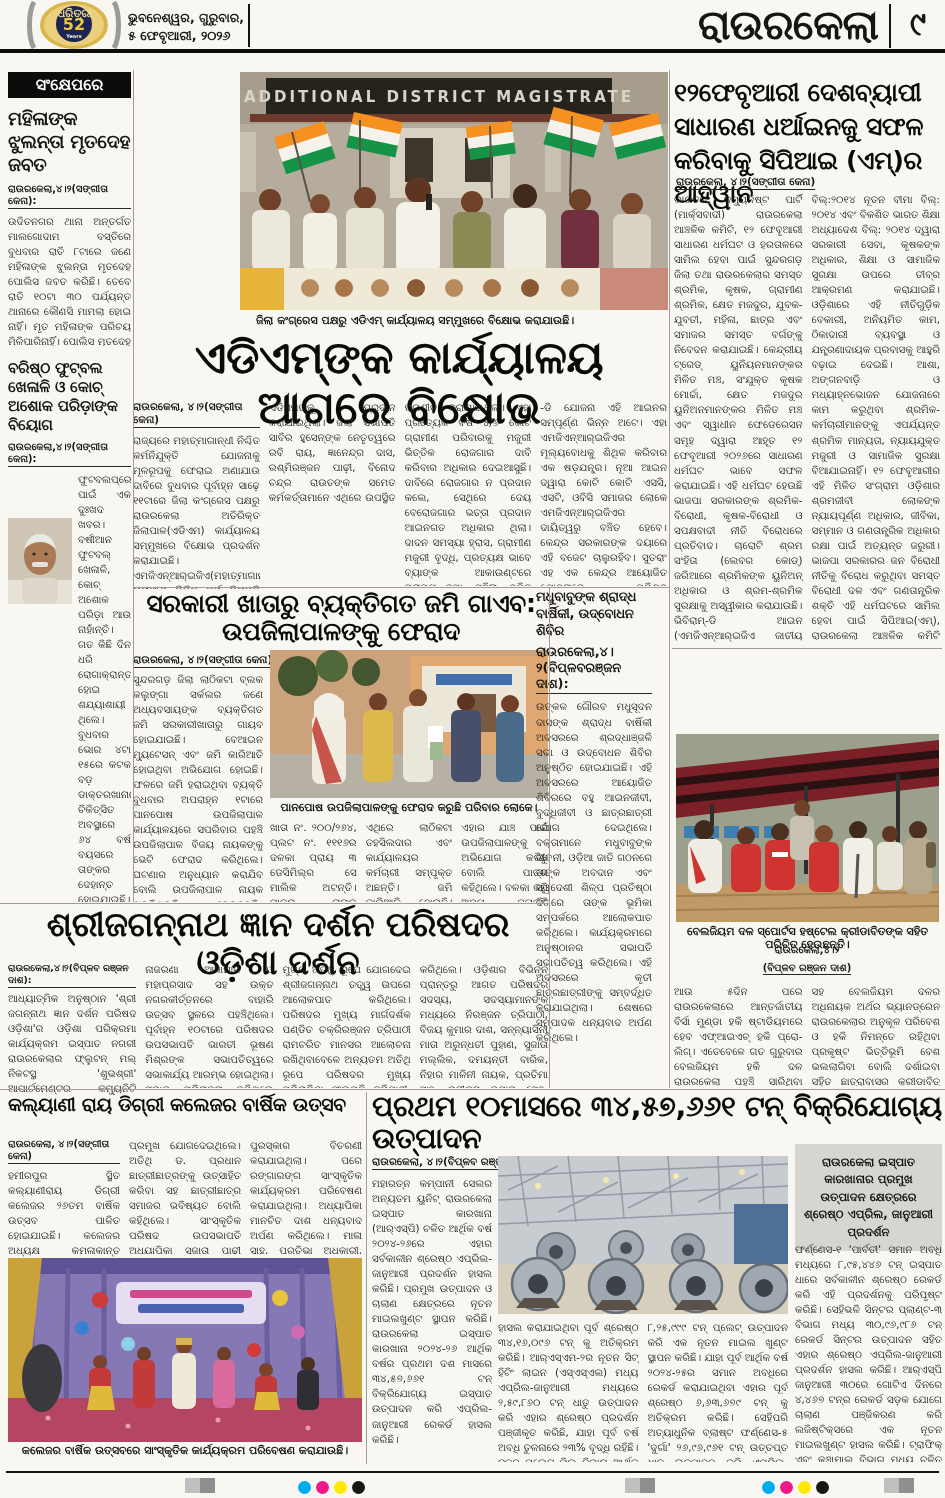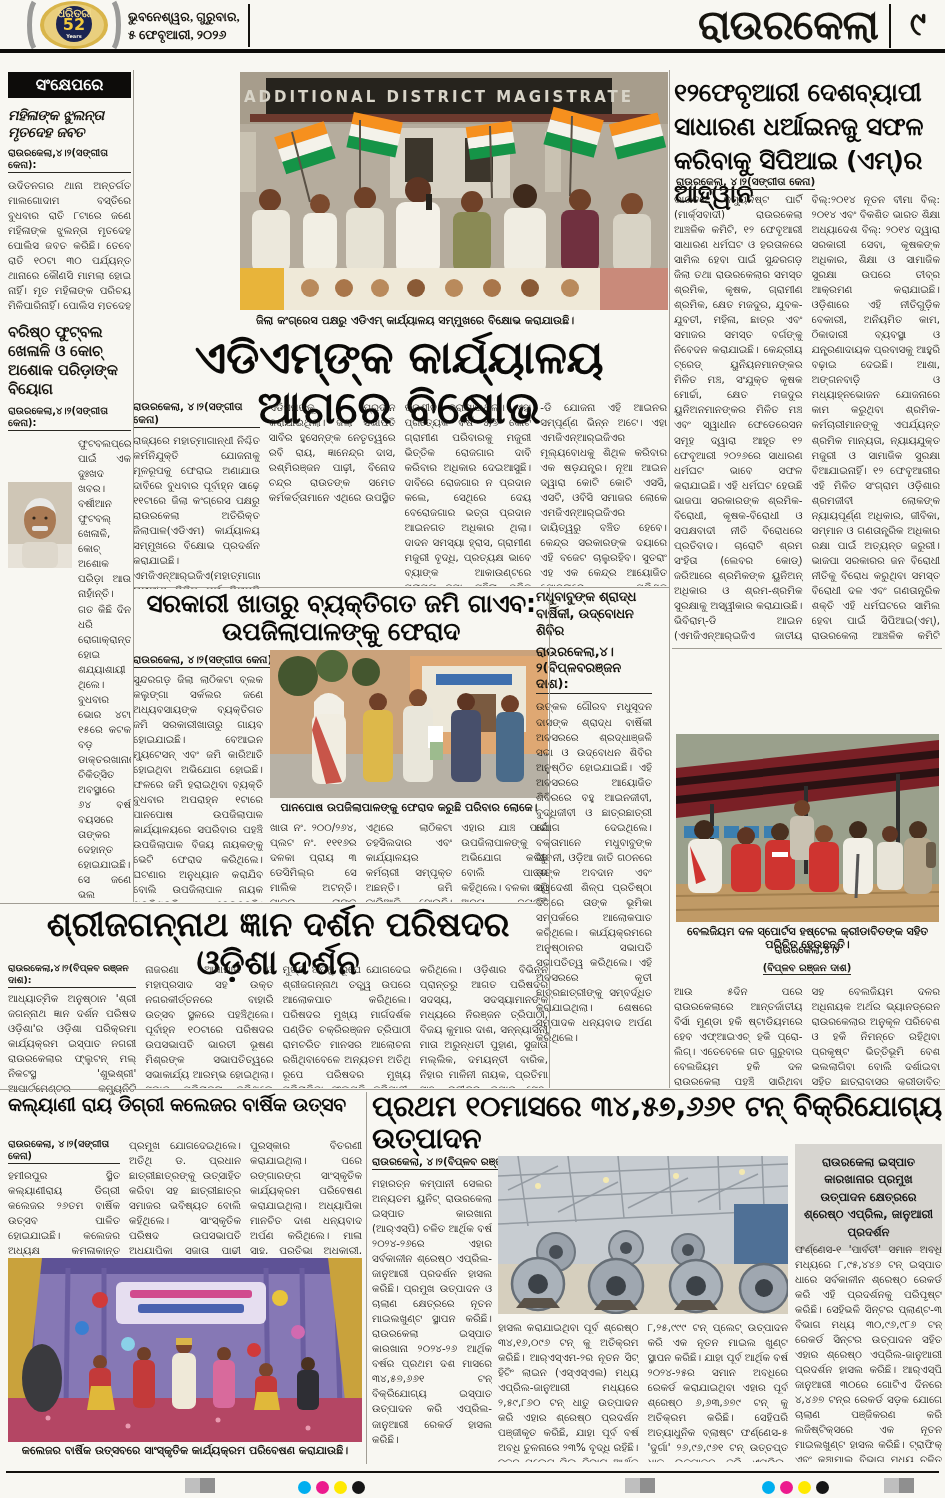--- a/index.html
+++ b/index.html
@@ -15,21 +15,21 @@
   .hr{position:absolute;height:1px;background:#a19d94;}
   .cols{display:flex;gap:9px;}
   .cols>div{flex:1;min-width:0;}
   
   .m-rule{position:absolute;left:0;top:49px;width:945px;height:4px;background:#0d0c0a;}
   .dateline{font-size:12.6px;font-weight:bold;line-height:1.4;}
   .edition{font-size:41px;font-weight:bold;letter-spacing:-1px;}
   .pagenum{font-size:33px;font-weight:bold;}
   
   .brief-head{background:#0d0c0a;color:#fff;text-align:center;font-weight:bold;font-size:16px;padding:3px 0 4px;margin:6px 0 9px;}
-  .brief-h1{font-size:14px;font-weight:bold;line-height:1.22;letter-spacing:-0.4px;font-style:italic;}
+  .brief-h1{font-size:19px;font-weight:bold;line-height:1.22;letter-spacing:-0.4px;}
   .brief-h2{font-size:15.2px;font-weight:bold;line-height:1.25;letter-spacing:-0.3px;margin-top:13px;}
   .black-box{background:#0e0d0b;color:#fbfaf6;font-weight:bold;font-size:12.6px;line-height:1.45;text-align:center;
              padding:9px 5px;margin-bottom:7px;}
   .grey-box{background:#d7d5d0;color:#111;font-weight:bold;font-size:11.6px;line-height:1.5;text-align:center;padding:10px 6px;}
   .subhead{font-size:13.2px;font-weight:bold;line-height:1.3;letter-spacing:-0.3px;}
   .photo{display:block;background:#ccc;}
   .byline-sm{font-size:10px;font-weight:bold;}
   
   .sq{width:15px;height:15px;display:inline-block;}
   .dot{width:13px;height:13px;border-radius:50%;display:inline-block;margin-right:5px;}
@@ -44,21 +44,21 @@
       <path d="M8,2 C2,12 2,38 8,48" stroke="#9a9a98" stroke-width="5" fill="none"></path>
       <path d="M88,2 C94,12 94,38 88,48" stroke="#9a9a98" stroke-width="5" fill="none"></path>
       <ellipse cx="48" cy="25" rx="34" ry="24" fill="#d9b54a"></ellipse>
       <ellipse cx="48" cy="25" rx="30" ry="21" fill="#e9cf7e"></ellipse>
       <circle cx="48" cy="24" r="18" fill="#1b2452"></circle>
     </svg>
     <div class="abs" style="left:30px;top:7px;width:36px;text-align:right;color:#f0d98a;font-size:11px;font-weight:bold;">ଧରିତ୍ରୀ</div>
     <div class="abs" style="left:30px;top:15px;width:36px;text-align:center;color:#f2c93c;font-size:16px;font-weight:bold;">52</div>
     <div class="abs" style="left:30px;top:33px;width:36px;text-align:center;color:#f7f2e2;font-size:5px;font-weight:bold;">Years</div>
   </div>
-  <div class="abs dateline" style="left:128px;top:9px;width:118px;font-family:Liberation Serif, serif;">
+  <div class="abs dateline" style="left:128px;top:9px;width:118px;">
     <div>ଭୁବନେଶ୍ୱର, ଗୁରୁବାର,</div>
     <div>୫ ଫେବୃଆରୀ, ୨୦୨୬</div>
   </div>
   <div class="abs" style="left:248px;top:4px;width:2px;height:43px;background:#15130f;"></div>
   <div class="abs edition" style="left:620px;top:1px;width:258px;text-align:right;">ରାଉରକେଲା</div>
   <div class="abs" style="left:889px;top:4px;width:1.5px;height:44px;background:#15130f;"></div>
   <div class="abs pagenum" style="left:894px;top:4px;width:48px;text-align:center;">୯</div>
   <div class="m-rule"></div>
 
   <aside class="abs" style="left:8px;top:66px;width:123px;height:836px;overflow:hidden;">

